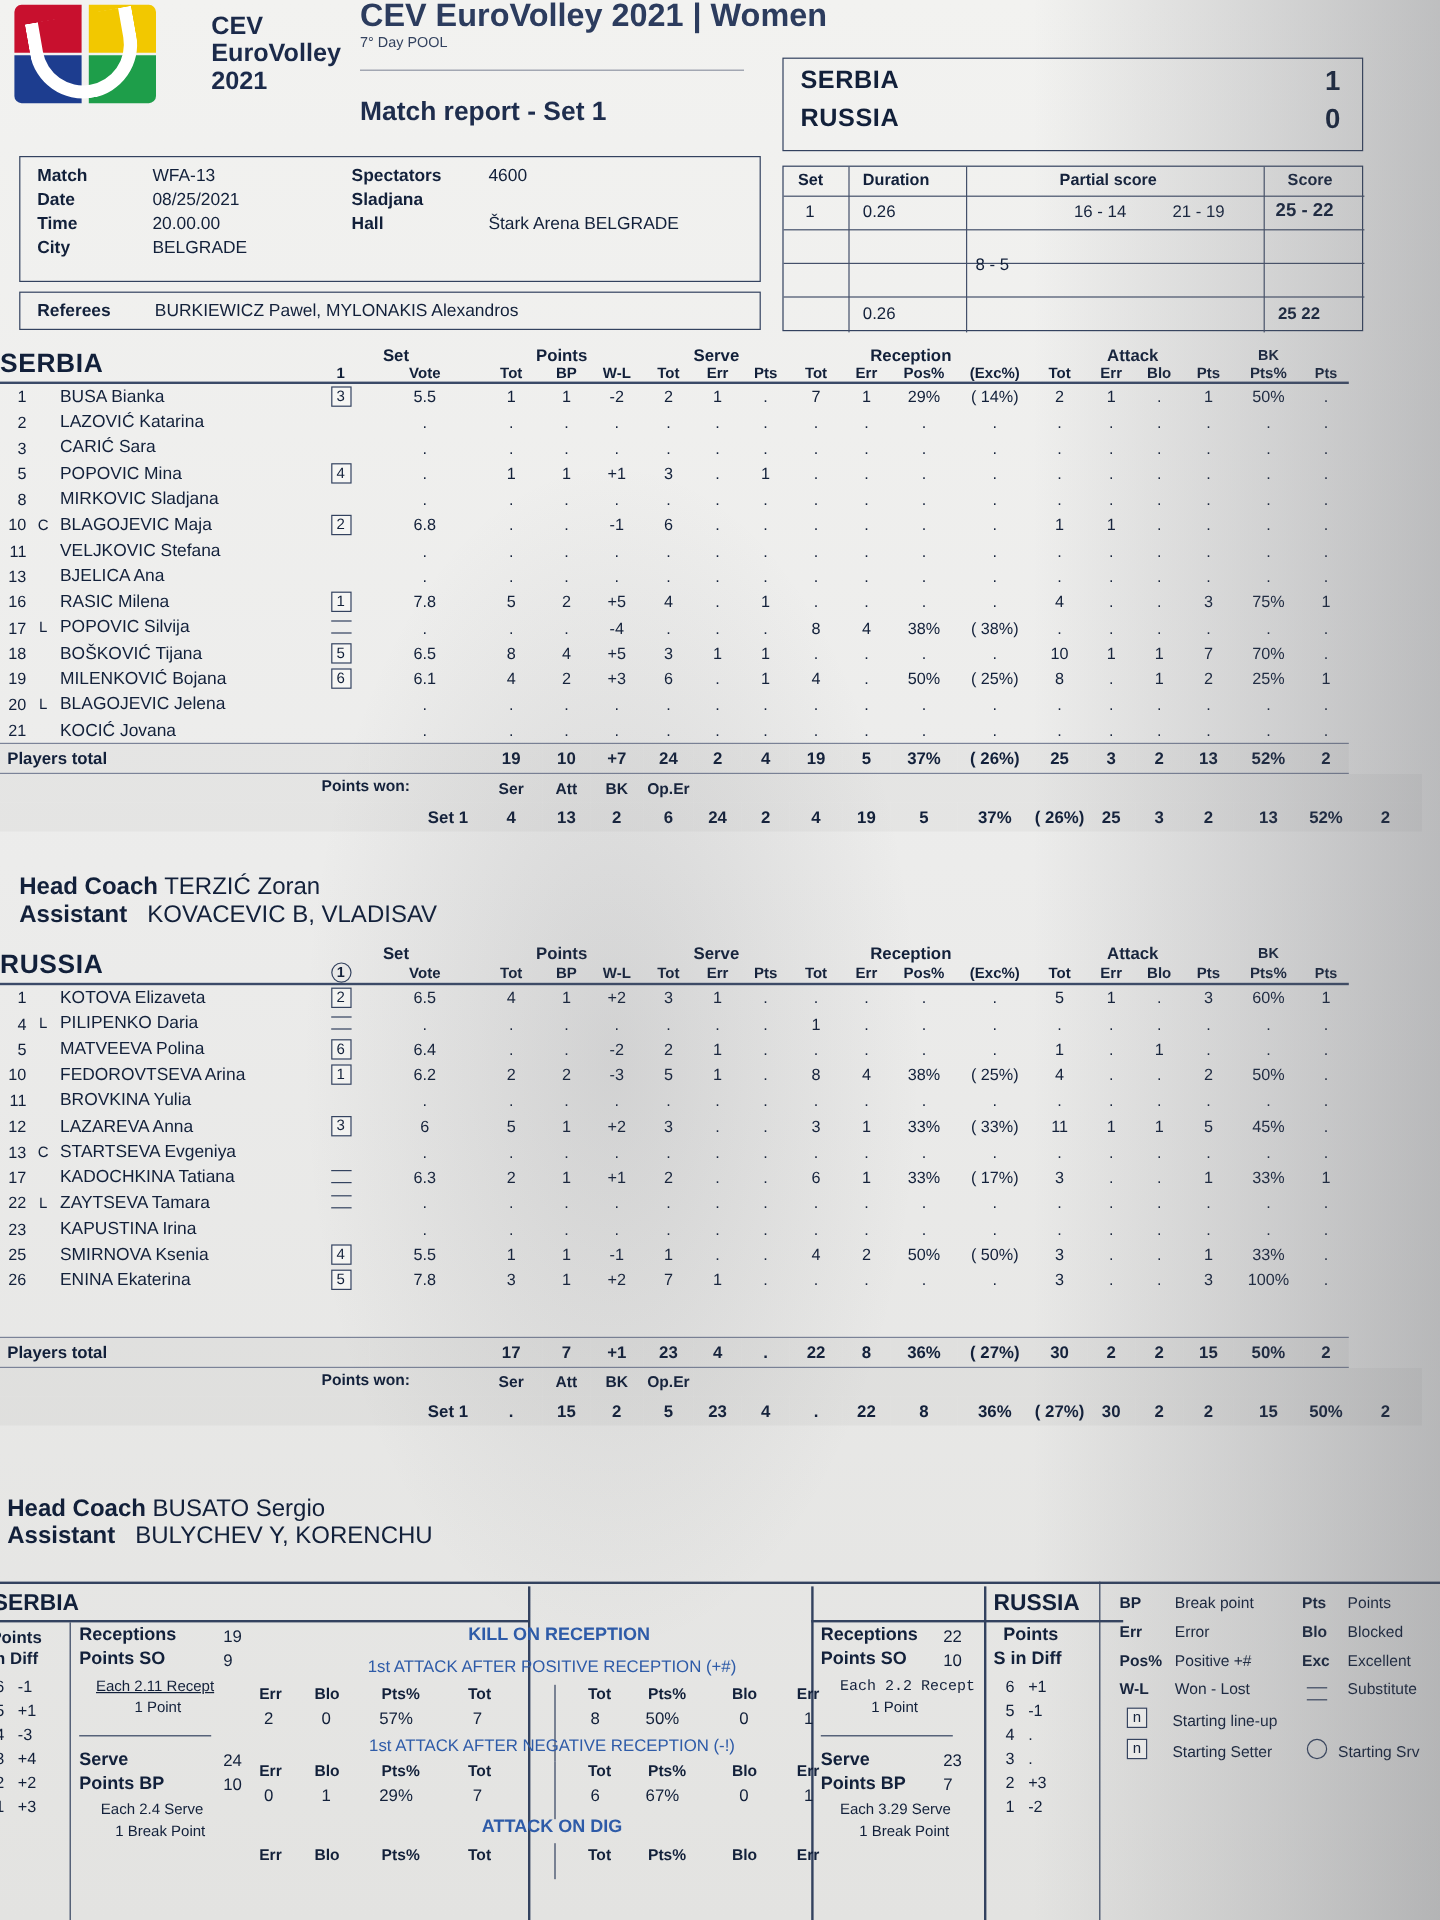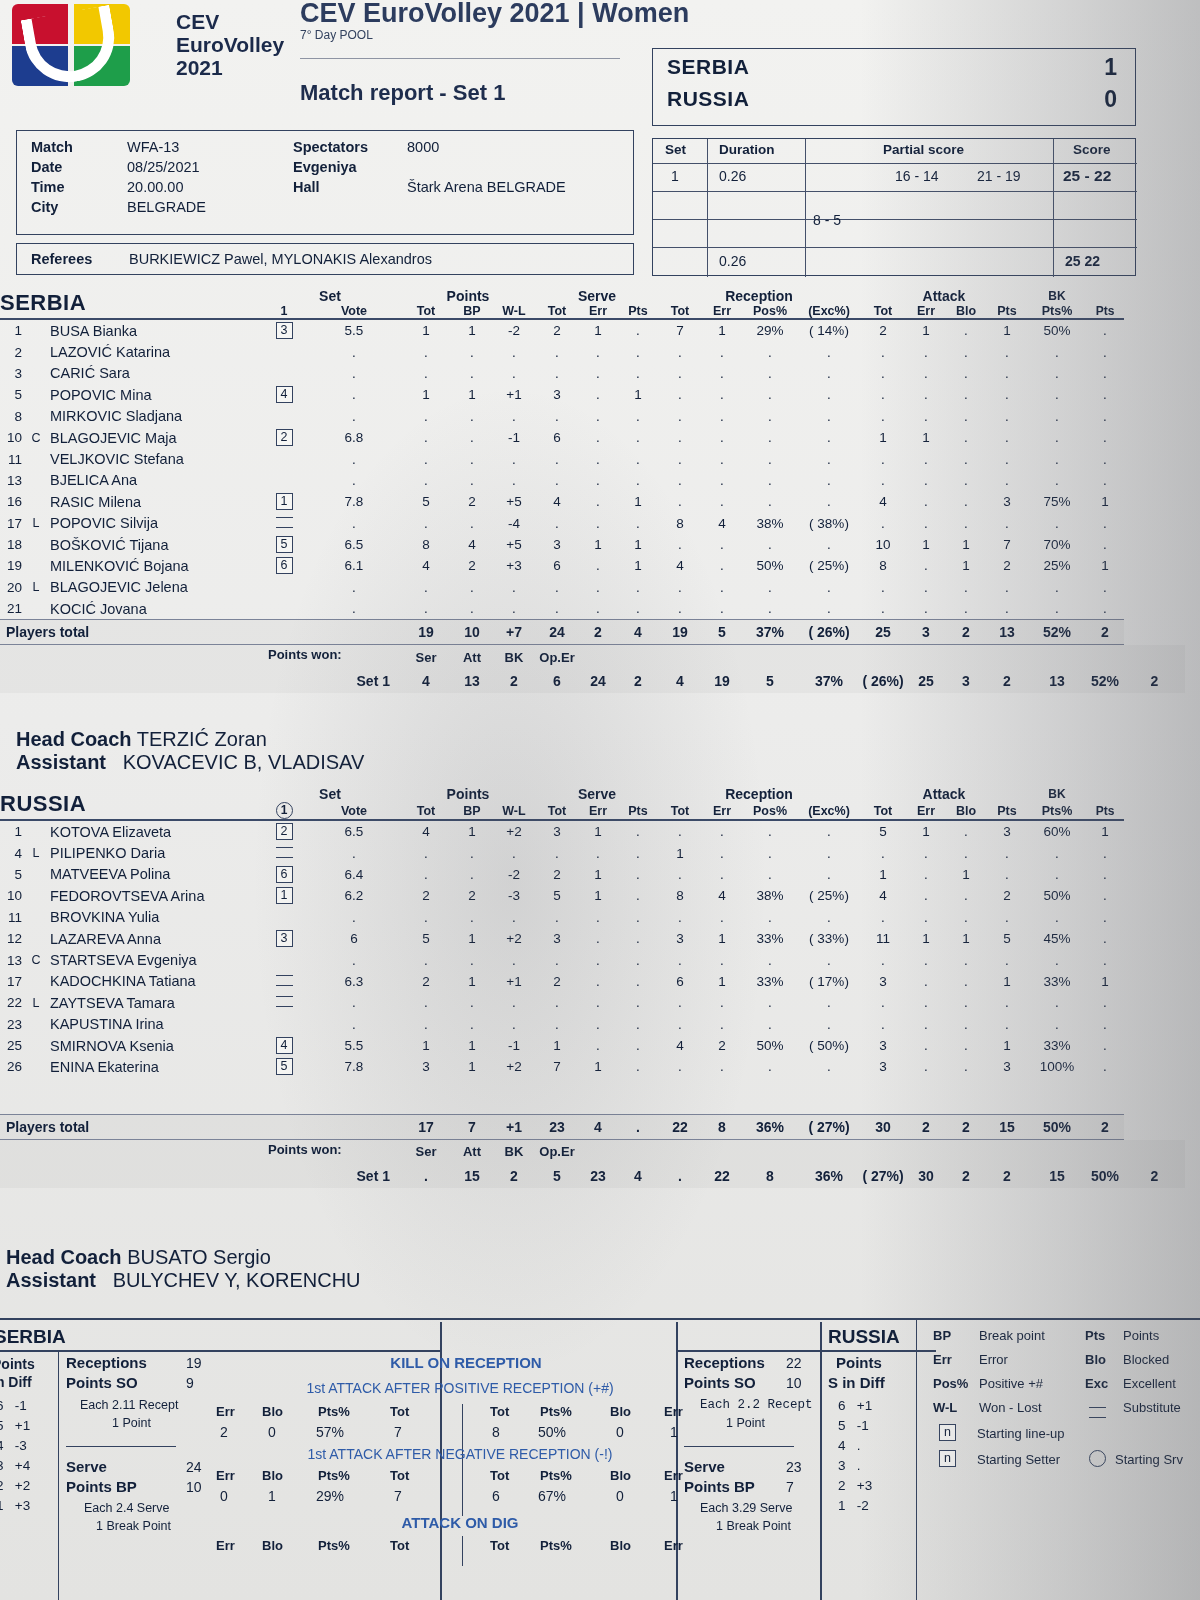--- a/index.html
+++ b/index.html
@@ -117,23 +117,23 @@
   <div class="matchbox">
     <div class="row lbl" style="left:14px; top:8px;">Match</div>
     <div class="row lbl" style="left:14px; top:28px;">Date</div>
     <div class="row lbl" style="left:14px; top:48px;">Time</div>
     <div class="row lbl" style="left:14px; top:68px;">City</div>
     <div class="row" style="left:110px; top:8px;">WFA-13</div>
     <div class="row" style="left:110px; top:28px;">08/25/2021</div>
     <div class="row" style="left:110px; top:48px;">20.00.00</div>
     <div class="row" style="left:110px; top:68px;">BELGRADE</div>
     <div class="row lbl" style="left:276px; top:8px;">Spectators</div>
-    <div class="row lbl" style="left:276px; top:28px;">Evgeniya</div>
+    <div class="row lbl" style="left:276px; top:28px;">Sladjana</div>
     <div class="row lbl" style="left:276px; top:48px;">Hall</div>
-    <div class="row" style="left:390px; top:8px;">8000</div>
+    <div class="row" style="left:390px; top:8px;">4600</div>
     <div class="row" style="left:390px; top:28px;"></div>
     <div class="row" style="left:390px; top:48px;">Štark Arena BELGRADE</div>
   </div>
 
   <div class="refbox">
     <div class="row lbl" style="position:absolute; left:14px; top:7px; font-size:14.5px;">Referees</div>
     <div class="row" style="position:absolute; left:112px; top:7px; font-size:14.5px;">BURKIEWICZ Pawel, MYLONAKIS Alexandros</div>
   </div>
 
   <div class="scorebox">
@@ -1061,21 +1061,21 @@
       <div style="margin-top:5px;"><span>4</span>&nbsp;&nbsp;&nbsp;<span>-3</span></div>
       <div style="margin-top:5px;"><span>3</span>&nbsp;&nbsp;&nbsp;<span>+4</span></div>
       <div style="margin-top:5px;"><span>2</span>&nbsp;&nbsp;&nbsp;<span>+2</span></div>
       <div style="margin-top:5px;"><span>1</span>&nbsp;&nbsp;&nbsp;<span>+3</span></div>
     </div>
 
     <div style="position:absolute;left:66px;top:36px;font-size:15px;font-weight:bold;">Receptions</div>
     <div style="position:absolute;left:186px;top:37px;font-size:14px;">19</div>
     <div style="position:absolute;left:66px;top:56px;font-size:15px;font-weight:bold;">Points SO</div>
     <div style="position:absolute;left:186px;top:57px;font-size:14px;">9</div>
-    <div style="position:absolute;left:80px;top:80px;font-size:12.5px;">Each 2.11 Recept</div>
+    <div style="position:absolute;left:80px;top:80px;font-size:12.5px;text-decoration:underline;">Each 2.11 Recept</div>
     <div style="position:absolute;left:112px;top:98px;font-size:12.5px;">1 Point</div>
     <div class="fline" style="left:66px;top:128px;width:110px;height:1.2px;"></div>
     <div style="position:absolute;left:66px;top:140px;font-size:15px;font-weight:bold;">Serve</div>
     <div style="position:absolute;left:186px;top:141px;font-size:14px;">24</div>
     <div style="position:absolute;left:66px;top:160px;font-size:15px;font-weight:bold;">Points BP</div>
     <div style="position:absolute;left:186px;top:161px;font-size:14px;">10</div>
     <div style="position:absolute;left:84px;top:183px;font-size:12.5px;">Each 2.4 Serve</div>
     <div style="position:absolute;left:96px;top:201px;font-size:12.5px;">1 Break Point</div>
 
     <div style="position:absolute;left:256px;top:36px;width:420px;text-align:center;font-size:15px;font-weight:bold;color:#2e5ba8;">KILL ON RECEPTION</div>

